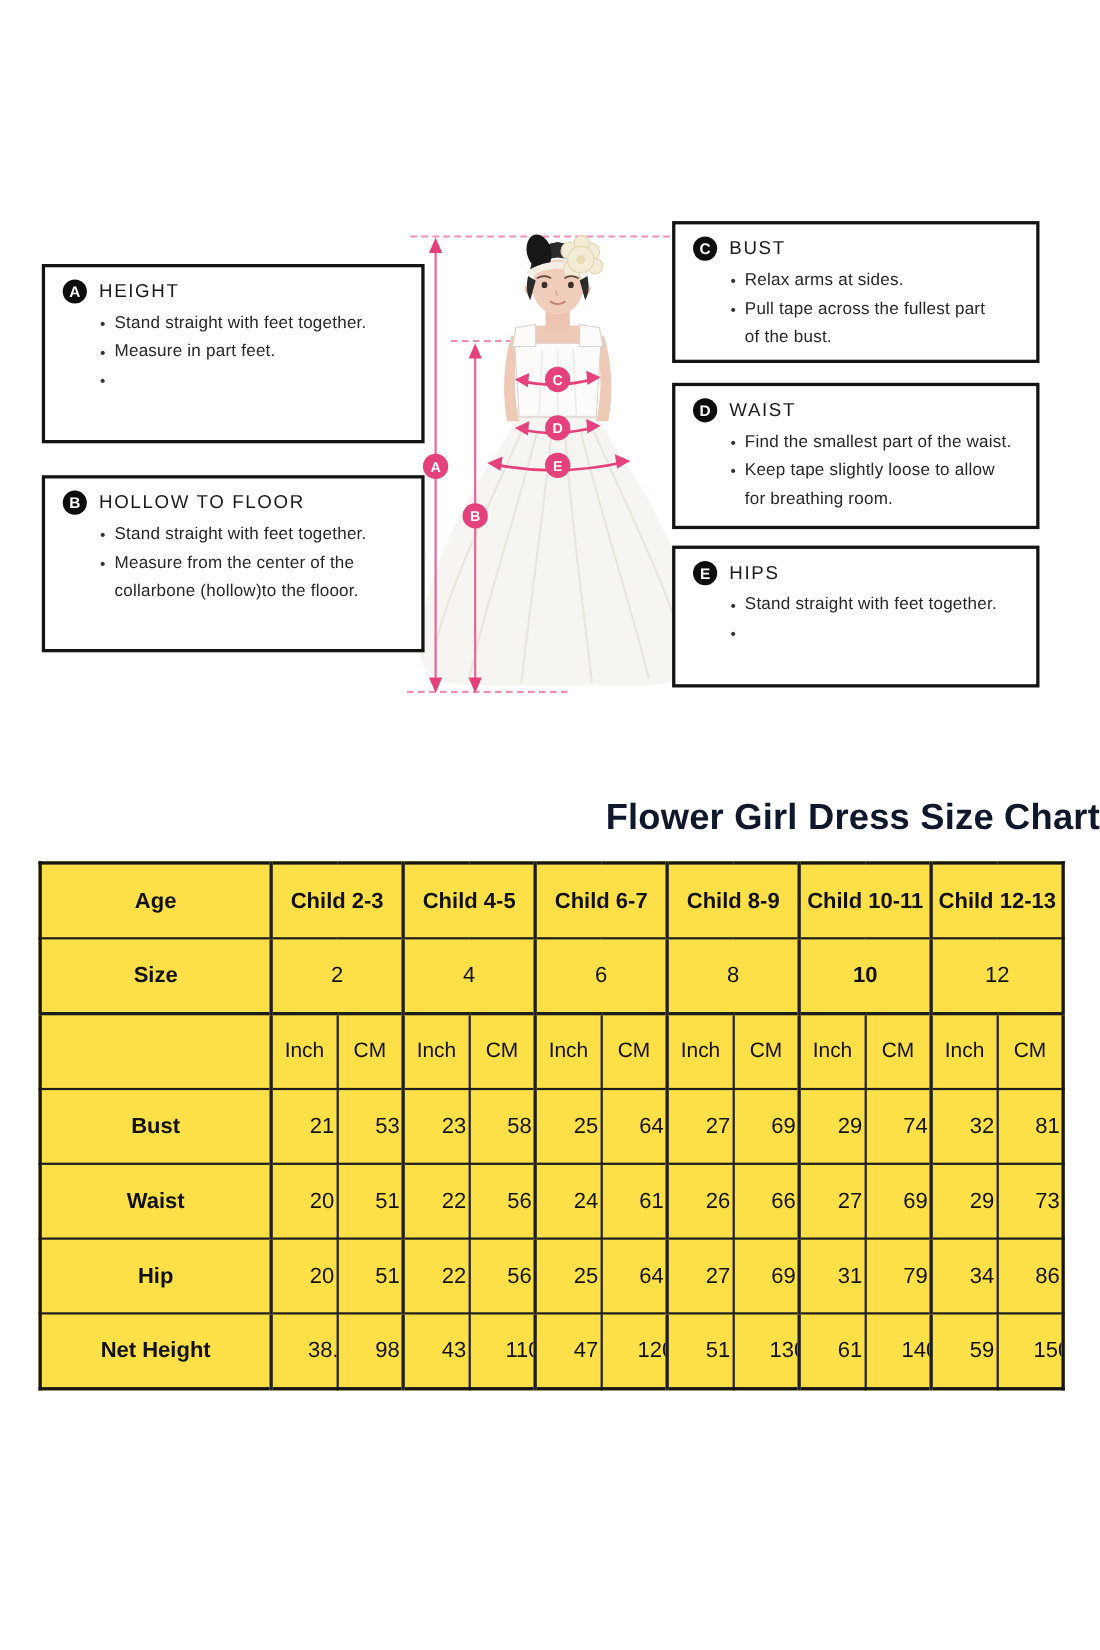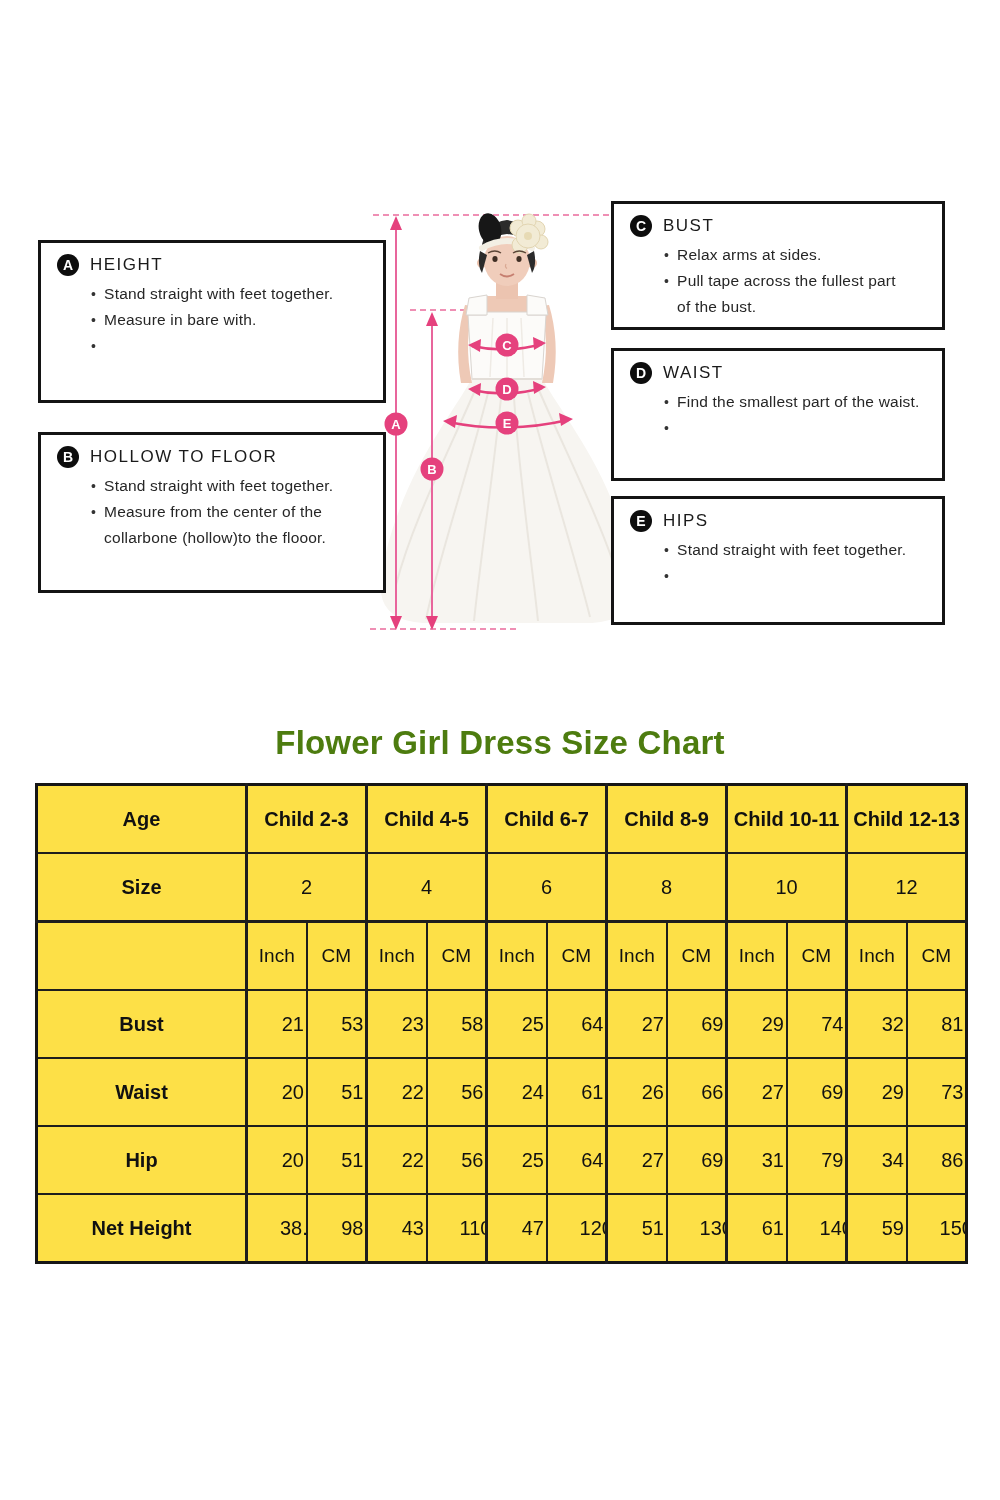--- a/index.html
+++ b/index.html
@@ -21,22 +21,22 @@
   
   #box-a{left:38px;top:240px;width:348px;height:163px;}
   #box-b{left:38px;top:432px;width:348px;height:161px;}
   #box-c{left:611px;top:201px;width:334px;height:129px;}
   #box-d{left:611px;top:348px;width:334px;height:133px;}
   #box-e{left:611px;top:496px;width:334px;height:129px;}
 
   #figure-svg{position:absolute;left:368px;top:193px;z-index:1;}
 
   
-  .chart-title{position:absolute;left:0;top:724px;width:1000px;text-align:center;
-               font-size:33px;font-weight:700;color:#4d7c0f;letter-spacing:.2px;}
+  .chart-title{position:absolute;left:0;top:724px;width:1000px;text-align:right;
+               font-size:33px;font-weight:700;color:#0f172a;letter-spacing:.2px;}
 
   
   .size-table{position:absolute;left:35px;top:783px;width:930px;border-collapse:collapse;
               table-layout:fixed;background:#fde047;border:3px solid #161616;}
   .size-table td,.size-table th{border:2px solid #1d1d1d;text-align:center;vertical-align:middle;
               height:66px;padding:0;font-size:20px;color:#111;overflow:hidden;}
   .size-table th{font-weight:700;}
   .size-table td.lbl{font-weight:700;}
   .size-table .g{border-left-width:3px;}   
   .size-table .s{border-left-width:1px;}   
@@ -167,21 +167,21 @@
       <span class="badge">A</span>
       <span class="t">HEIGHT</span>
     </div>
     <ul>
       <li>
           <span class="dot">•</span>
           <span class="txt">Stand straight with feet together.</span>
         </li>
       <li>
           <span class="dot">•</span>
-          <span class="txt">Measure in bare with.</span>
+          <span class="txt">Measure in part feet.</span>
         </li>
       <li>
           <span class="dot">•</span>
         </li>
     </ul>
   </div>
 
   <div class="ibox" id="box-b">
     <div class="ibox-title">
       <span class="badge">B</span>
@@ -223,20 +223,22 @@
       <span class="badge">D</span>
       <span class="t">WAIST</span>
     </div>
     <ul>
       <li>
           <span class="dot">•</span>
           <span class="txt">Find the smallest part of the waist.</span>
         </li>
       <li>
           <span class="dot">•</span>
+          <span class="txt">Keep tape slightly loose to allow
+for breathing room.</span>
         </li>
     </ul>
   </div>
 
   <div class="ibox" id="box-e">
     <div class="ibox-title">
       <span class="badge">E</span>
       <span class="t">HIPS</span>
     </div>
     <ul>
@@ -277,21 +279,21 @@
       <th colspan="2" class="g">Child 8-9</th>
       <th colspan="2" class="g">Child 10-11</th>
       <th colspan="2" class="g">Child 12-13</th>
     </tr>
     <tr>
       <th>Size</th>
       <th colspan="2" class="g" style="font-weight:400">2</th>
       <th colspan="2" class="g" style="font-weight:400">4</th>
       <th colspan="2" class="g" style="font-weight:400">6</th>
       <th colspan="2" class="g" style="font-weight:400">8</th>
-      <th colspan="2" class="g" style="font-weight:400">10</th>
+      <th colspan="2" class="g" style="font-weight:700">10</th>
       <th colspan="2" class="g" style="font-weight:400">12</th>
     </tr>
     <tr class="unit-row">
       <td></td>
       <td class="g">Inch</td>
       <td class="s">CM</td>
       <td class="g">Inch</td>
       <td class="s">CM</td>
       <td class="g">Inch</td>
       <td class="s">CM</td>

